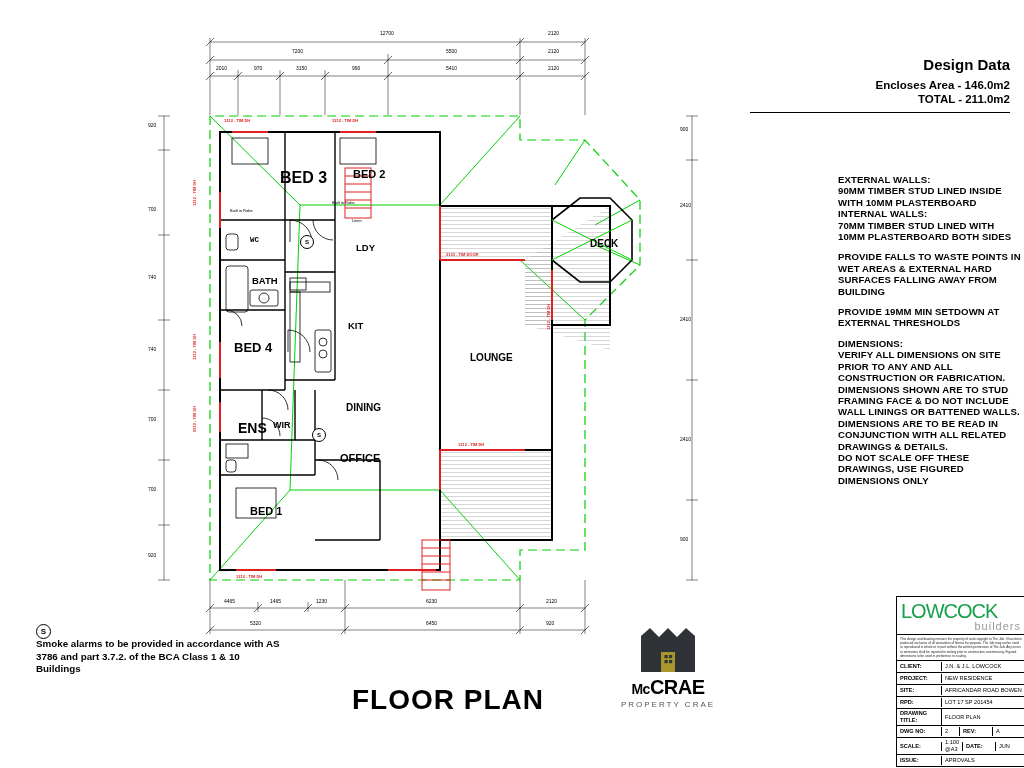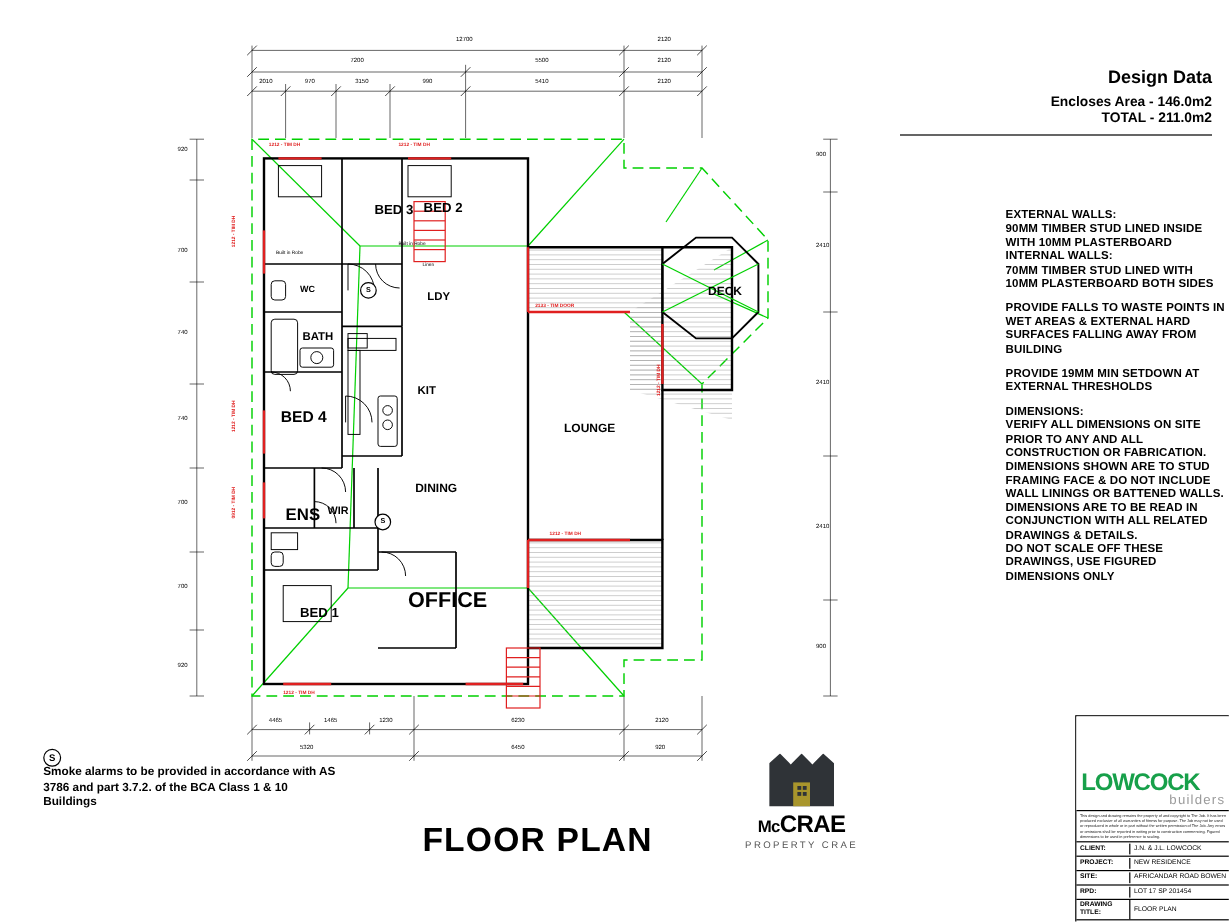--- a/index.html
+++ b/index.html
@@ -120,25 +120,24 @@
     background: #fff;
     font-size: 6px;
   }
   .tb-logo {
     padding: 4px 4px 2px 4px;
     border-bottom: 1px solid #000;
     background: #fff;
   }
   .tb-logo .lw {
     font-size: 20px;
-    font-weight: bold;
+    font-weight: normal;
     color: #17a04a;
     letter-spacing: -1px;
     line-height: 20px;
-    margin-top: 41px;
   }
   .tb-logo .lb {
     font-size: 11px;
     color: #9a9a9a;
     letter-spacing: 1px;
     text-align: right;
     line-height: 11px;
   }
   .tb-discl {
     font-size: 3.2px;
@@ -528,34 +527,34 @@
         <polygon points="412,200 440,178 470,178 492,200 492,240 470,262 440,262 412,240"></polygon>
       </g>
       <g stroke="#00d000" stroke-width="1" fill="none">
         <line x1="412" y1="200" x2="452" y2="220"></line>
         <line x1="492" y1="200" x2="452" y2="220"></line>
         <line x1="412" y1="240" x2="452" y2="220"></line>
         <line x1="492" y1="240" x2="452" y2="220"></line>
       </g>
     </svg>
 
-    <div class="room-label" style="left:124px; top:149px; font-size:11px;padding-left:48px;">BED 3</div>
+    <div class="room-label" style="left:92px; top:149px; font-size:16px;padding-left:48px;">BED 3</div>
     <div class="room-label" style="left:213px; top:148px; font-size:11px;">BED 2</div>
-    <div class="room-label" style="left:110px; top:216px; font-size:7.5px;">WC</div>
+    <div class="room-label" style="left:110px; top:216px; font-size:7.5px;font-family:Liberation Mono, monospace;">WC</div>
     <div class="room-label" style="left:112px; top:255px; font-size:9.5px;">BATH</div>
     <div class="room-label" style="left:216px; top:222px; font-size:9.5px;">LDY</div>
     <div class="room-label" style="left:208px; top:300px; font-size:9.5px;">KIT</div>
     <div class="room-label" style="left:94px; top:320px; font-size:13px;">BED 4</div>
     <div class="room-label" style="left:206px; top:382px; font-size:10px;">DINING</div>
     <div class="room-label" style="left:330px; top:332px; font-size:10px;">LOUNGE</div>
     <div class="room-label" style="left:422px; top:218px; font-size:10px;padding-left:28px;">DECK</div>
     <div class="room-label" style="left:98px; top:400px; font-size:14px;">ENS</div>
     <div class="room-label" style="left:133px; top:400px; font-size:9px;">WIR</div>
     <div class="room-label" style="left:110px; top:485px; font-size:11px;">BED 1</div>
-    <div class="room-label" style="left:200px; top:470px; font-size:18px;">OFFICE</div>
+    <div class="room-label" style="left:200px; top:432px; font-size:11px;">OFFICE</div>
 
     <div class="room-label" style="left:90px; top:188px; font-size:4px; font-weight:normal;">Built in Robe</div>
     <div class="room-label" style="left:192px; top:180px; font-size:4px; font-weight:normal;">Built in Robe</div>
     <div class="room-label" style="left:212px; top:198px; font-size:4px; font-weight:normal;">Linen</div>
     <div style="position:absolute; left:160px; top:215px; width:12px; height:12px; border:1px solid #000; border-radius:50%; font-size:6px; text-align:center; line-height:12px; font-weight:bold; background:#fff;">S</div>
     <div style="position:absolute; left:172px; top:408px; width:12px; height:12px; border:1px solid #000; border-radius:50%; font-size:6px; text-align:center; line-height:12px; font-weight:bold; background:#fff;">S</div>
 
     <div class="room-label" style="left:84px; top:98px; font-size:4px; color:#e02020;">1212 - TIM DH</div>
     <div class="room-label" style="left:192px; top:98px; font-size:4px; color:#e02020;">1212 - TIM DH</div>
     <div class="room-label" style="left:306px; top:232px; font-size:4px; color:#e02020;">2133 - TIM DOOR</div>

